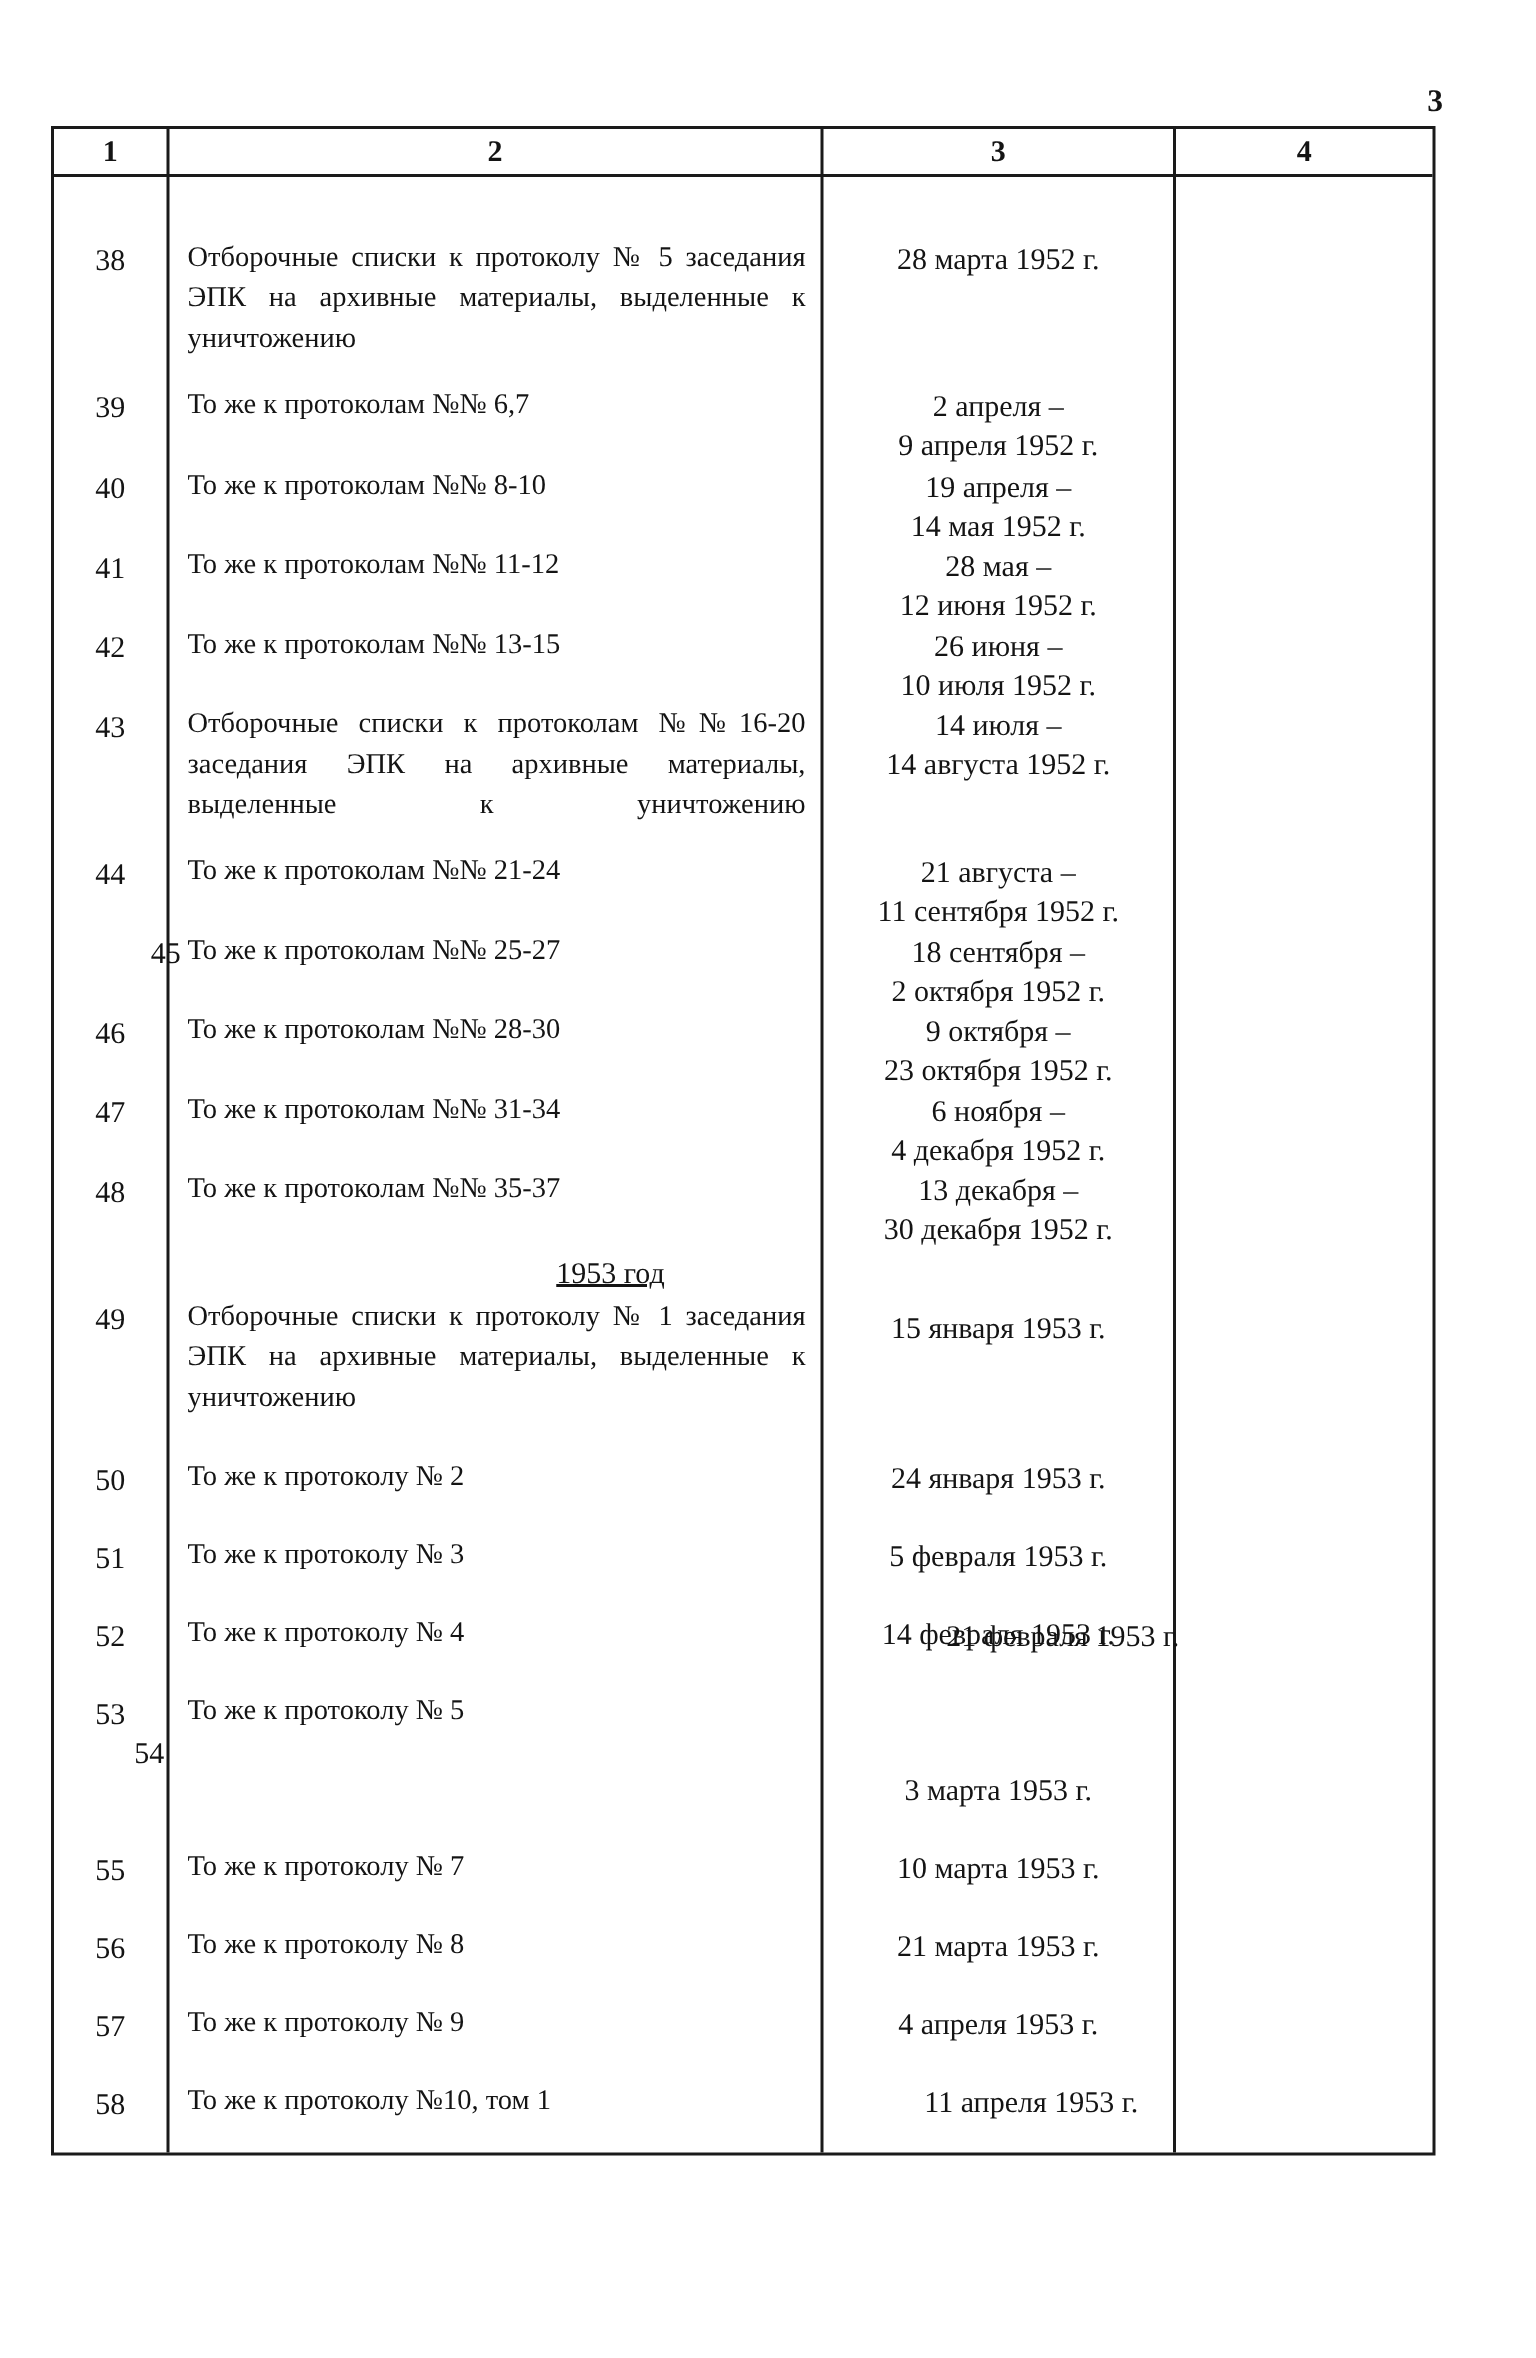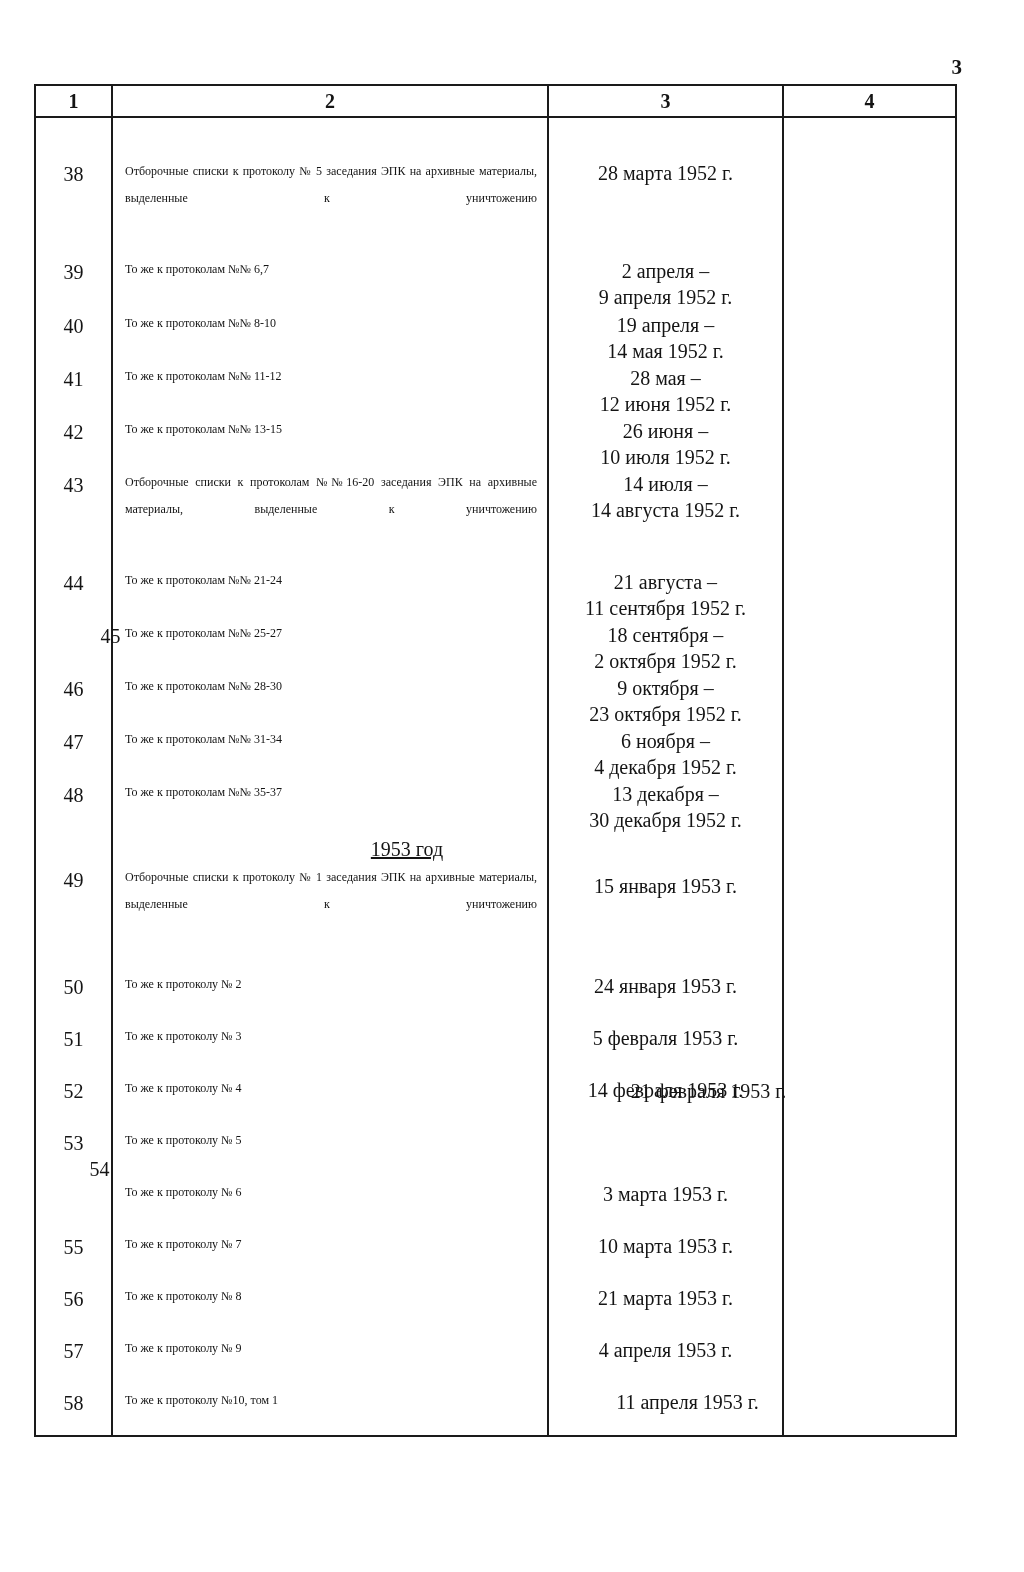--- a/index.html
+++ b/index.html
@@ -90,21 +90,21 @@
     font-size: 20px;
     line-height: 24px;
   }
 
   
   .desccol { position: absolute; left: 77px; top: 0; width: 434px; height: 100%; }
   .desc {
     position: absolute;
     left: 12px;
     width: 412px;
-    font-size: 12px;
+    font-size: 19px;
     line-height: 27px;
   }
   .desc.just { text-align: justify; text-align-last: justify; }
   .desc.left { text-align: left; }
 
   
   .yearcap {
     position: absolute;
     left: 77px;
     width: 434px;
@@ -182,21 +182,20 @@
           <div class="desc left" style="top: 449px;">То же к протоколам №№ 21-24</div>
           <div class="desc left" style="top: 502px;">То же к протоколам №№ 25-27</div>
           <div class="desc left" style="top: 555px;">То же к протоколам №№ 28-30</div>
           <div class="desc left" style="top: 608px;">То же к протоколам №№ 31-34</div>
           <div class="desc left" style="top: 661px;">То же к протоколам №№ 35-37</div>
           <div class="desc just" style="top: 746px;">Отборочные списки к протоколу № 1 заседания ЭПК на архивные материалы, выделенные к уничтожению</div>
           <div class="desc left" style="top: 853px;">То же к протоколу № 2</div>
           <div class="desc left" style="top: 905px;">То же к протоколу № 3</div>
           <div class="desc left" style="top: 957px;">То же к протоколу № 4</div>
           <div class="desc left" style="top: 1009px;">То же к протоколу № 5</div>
-          <div class="desc left" style="top: 1061px;">То же к протоколу № 6</div>
           <div class="desc left" style="top: 1113px;">То же к протоколу № 7</div>
           <div class="desc left" style="top: 1165px;">То же к протоколу № 8</div>
           <div class="desc left" style="top: 1217px;">То же к протоколу № 9</div>
           <div class="desc left" style="top: 1269px;">То же к протоколу №10,  том 1</div>
           <div class="yearcap" style="top: 719px;"><span>1953 год</span></div>
         </div>
       <div class="datecol" id="datecol">
           <div class="date" style="top: 42px;">28 марта 1952 г.</div>
           <div class="date" style="top: 140px;">2 апреля –</div>
           <div class="date" style="top: 166px;">9 апреля 1952 г.</div>

